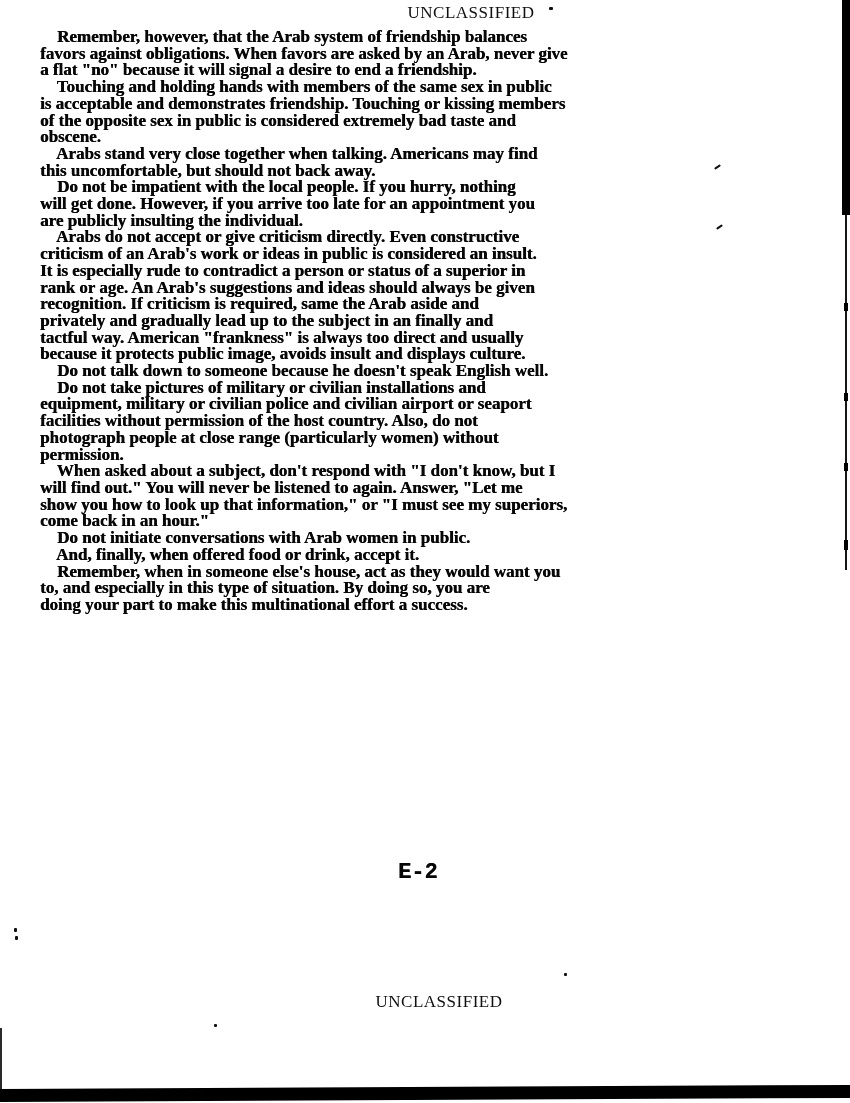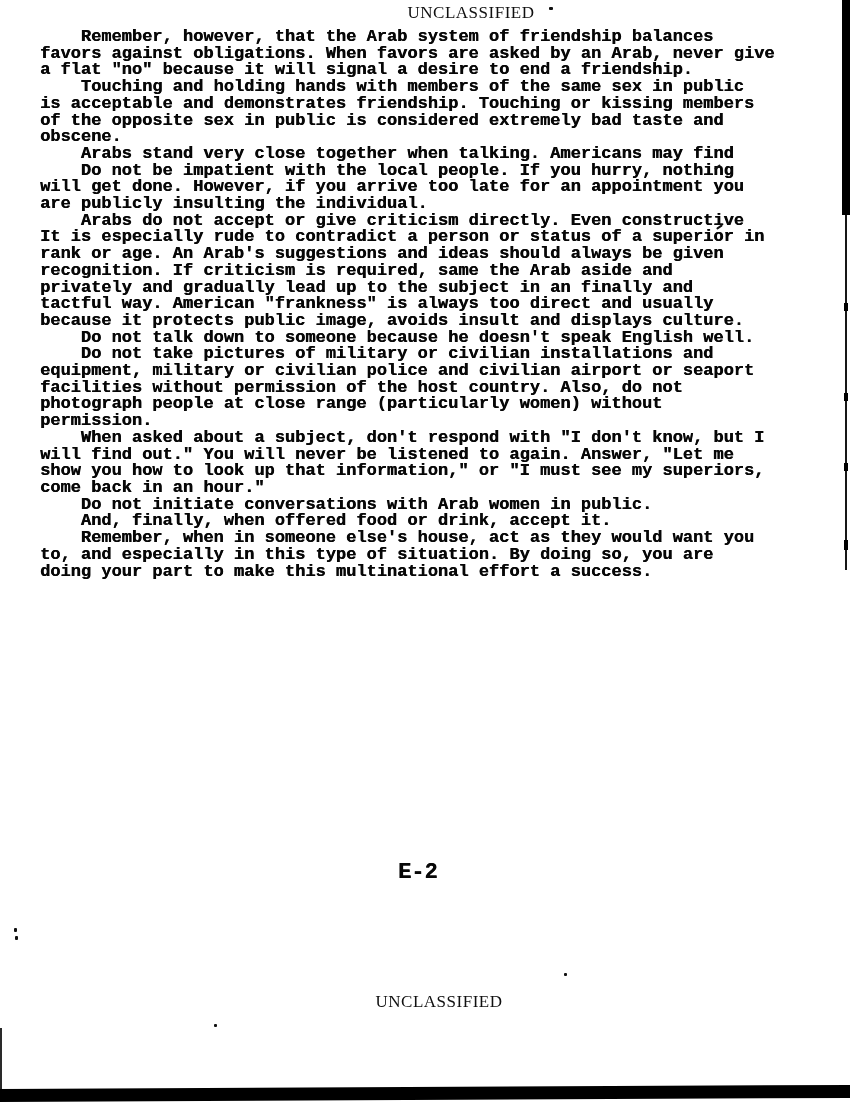--- a/index.html
+++ b/index.html
@@ -23,20 +23,21 @@
   }
   .classification.top  { left: 471px; top: 3px; }
   .classification.bottom { left: 439px; top: 992px; }
 
   
   .doc-body {
     position: absolute;
     left: 40px;
     top: 29px;
     color: #070707;
+    font-family: Liberation Serif, serif;
   }
   .doc-body .line {
     white-space: pre;
     font-size: 17px;
     line-height: 16.7px;
     font-weight: 700;
     text-shadow: 0.4px 0 0 currentColor;
   }
   .page-number {
     position: absolute;
@@ -77,24 +78,26 @@
 
   <div class="doc-body">
       <div class="line">    Remember, however, that the Arab system of friendship balances</div>
       <div class="line">favors against obligations. When favors are asked by an Arab, never give</div>
       <div class="line">a flat "no" because it will signal a desire to end a friendship.</div>
       <div class="line">    Touching and holding hands with members of the same sex in public</div>
       <div class="line">is acceptable and demonstrates friendship. Touching or kissing members</div>
       <div class="line">of the opposite sex in public is considered extremely bad taste and</div>
       <div class="line">obscene.</div>
       <div class="line">    Arabs stand very close together when talking. Americans may find</div>
+      <div class="line">this uncomfortable, but should not back away.</div>
       <div class="line">    Do not be impatient with the local people. If you hurry, nothing</div>
       <div class="line">will get done. However, if you arrive too late for an appointment you</div>
       <div class="line">are publicly insulting the individual.</div>
       <div class="line">    Arabs do not accept or give criticism directly. Even constructive</div>
+      <div class="line">criticism of an Arab's work or ideas in public is considered an insult.</div>
       <div class="line">It is especially rude to contradict a person or status of a superior in</div>
       <div class="line">rank or age. An Arab's suggestions and ideas should always be given</div>
       <div class="line">recognition. If criticism is required, same the Arab aside and</div>
       <div class="line">privately and gradually lead up to the subject in an finally and</div>
       <div class="line">tactful way. American "frankness" is always too direct and usually</div>
       <div class="line">because it protects public image, avoids insult and displays culture.</div>
       <div class="line">    Do not talk down to someone because he doesn't speak English well.</div>
       <div class="line">    Do not take pictures of military or civilian installations and</div>
       <div class="line">equipment, military or civilian police and civilian airport or seaport</div>
       <div class="line">facilities without permission of the host country. Also, do not</div>

